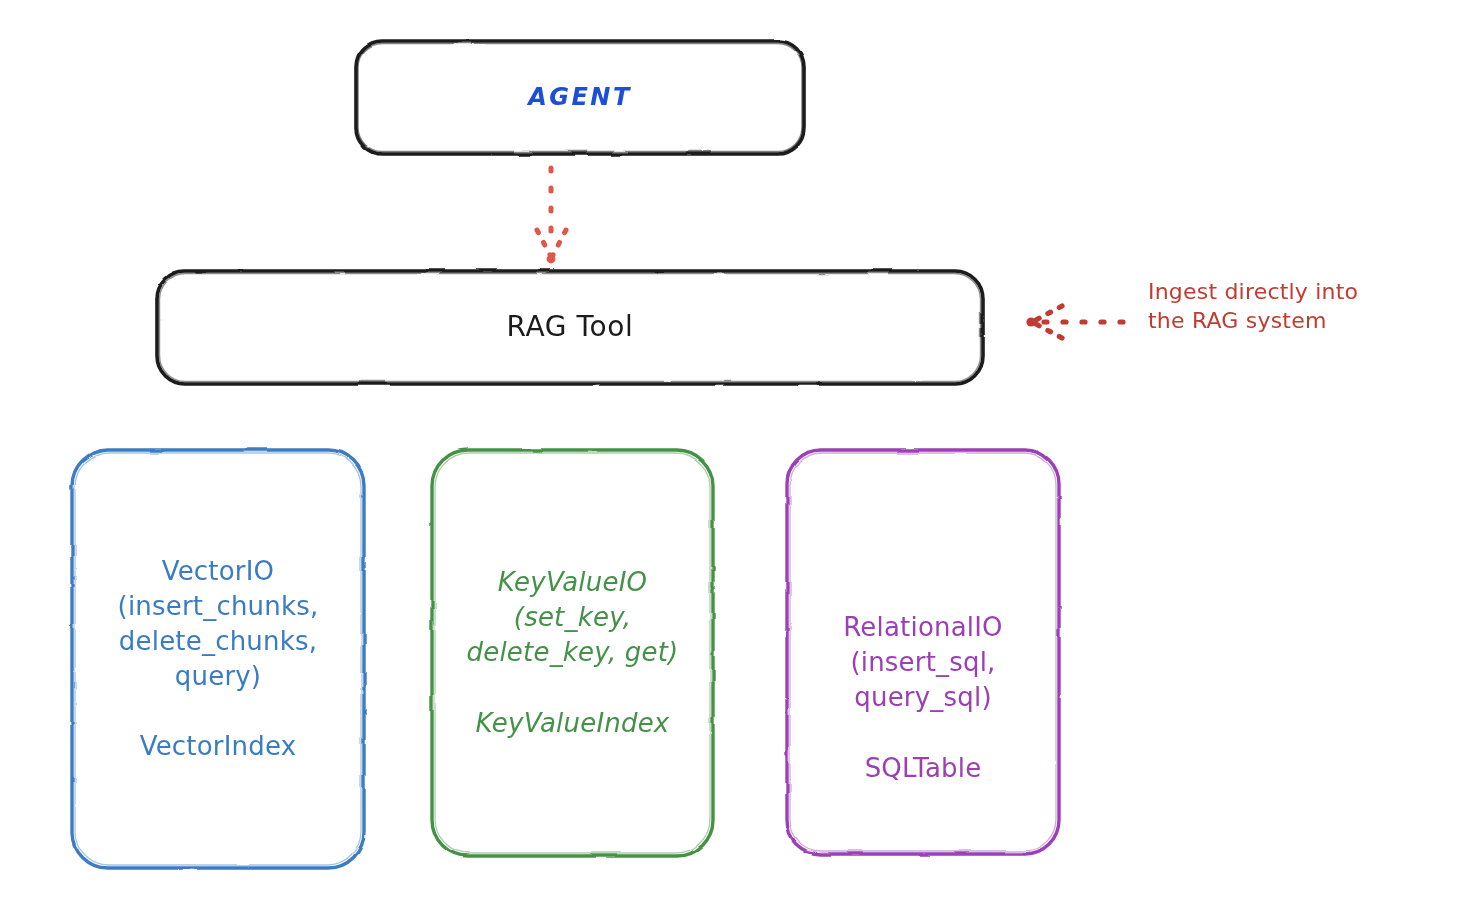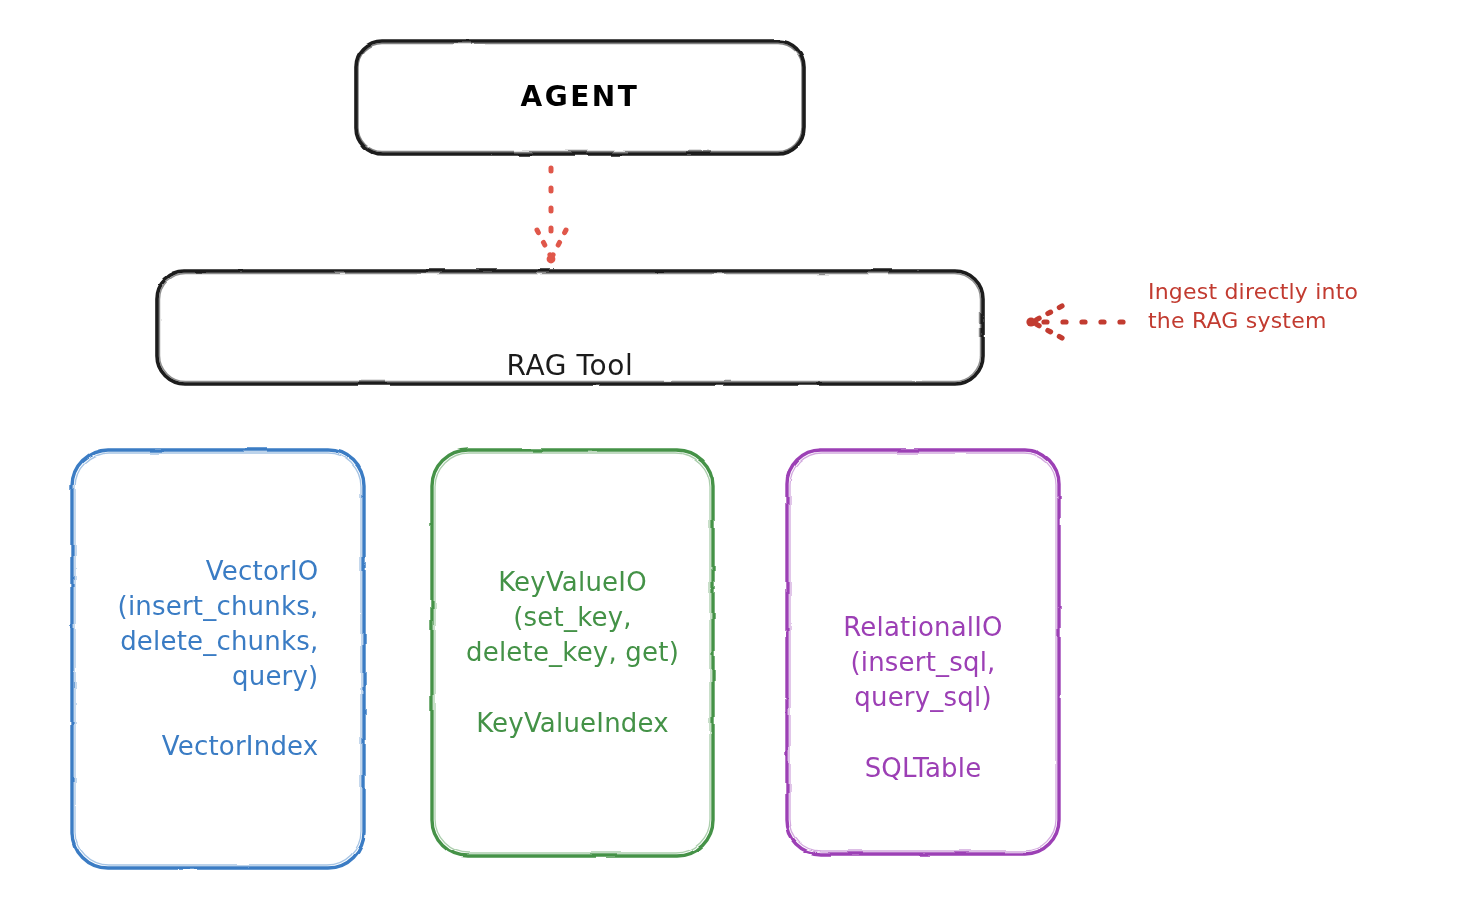--- a/index.html
+++ b/index.html
@@ -38,54 +38,54 @@
 
   
   #agent-node {
     left: 355px;
     top: 40px;
     width: 450px;
     height: 115px;
   }
   #agent-node .node-label {
     font-family: "DejaVu Sans", sans-serif;
+    font-style: italic;
     font-weight: 700;
-    font-size: 28px;
+    font-size: 24px;
     letter-spacing: 2.5px;
-    color: #000000;
+    color: #1d4ed8;
   }
 
   
   #ragtool-node {
     left: 155px;
     top: 270px;
     width: 830px;
     height: 115px;
-    align-items: flex-end;
   }
   #ragtool-node .node-label {
     font-family: "DejaVu Sans", sans-serif;
     font-size: 28px;
     color: #1b1b1b;
     letter-spacing: 0.6px;
   }
 
   
   #vectorio-node {
     left: 70px;
     top: 448px;
     width: 296px;
     height: 422px;
-    text-align: right;
   }
   #keyvalueio-node {
     left: 430px;
     top: 448px;
     width: 285px;
     height: 410px;
+    font-style: italic;
   }
   #relationalio-node {
     left: 785px;
     top: 448px;
     width: 276px;
     height: 500px;
   }
   .provider .node-label {
     font-family: "DejaVu Sans", sans-serif;
     font-size: 26px;

